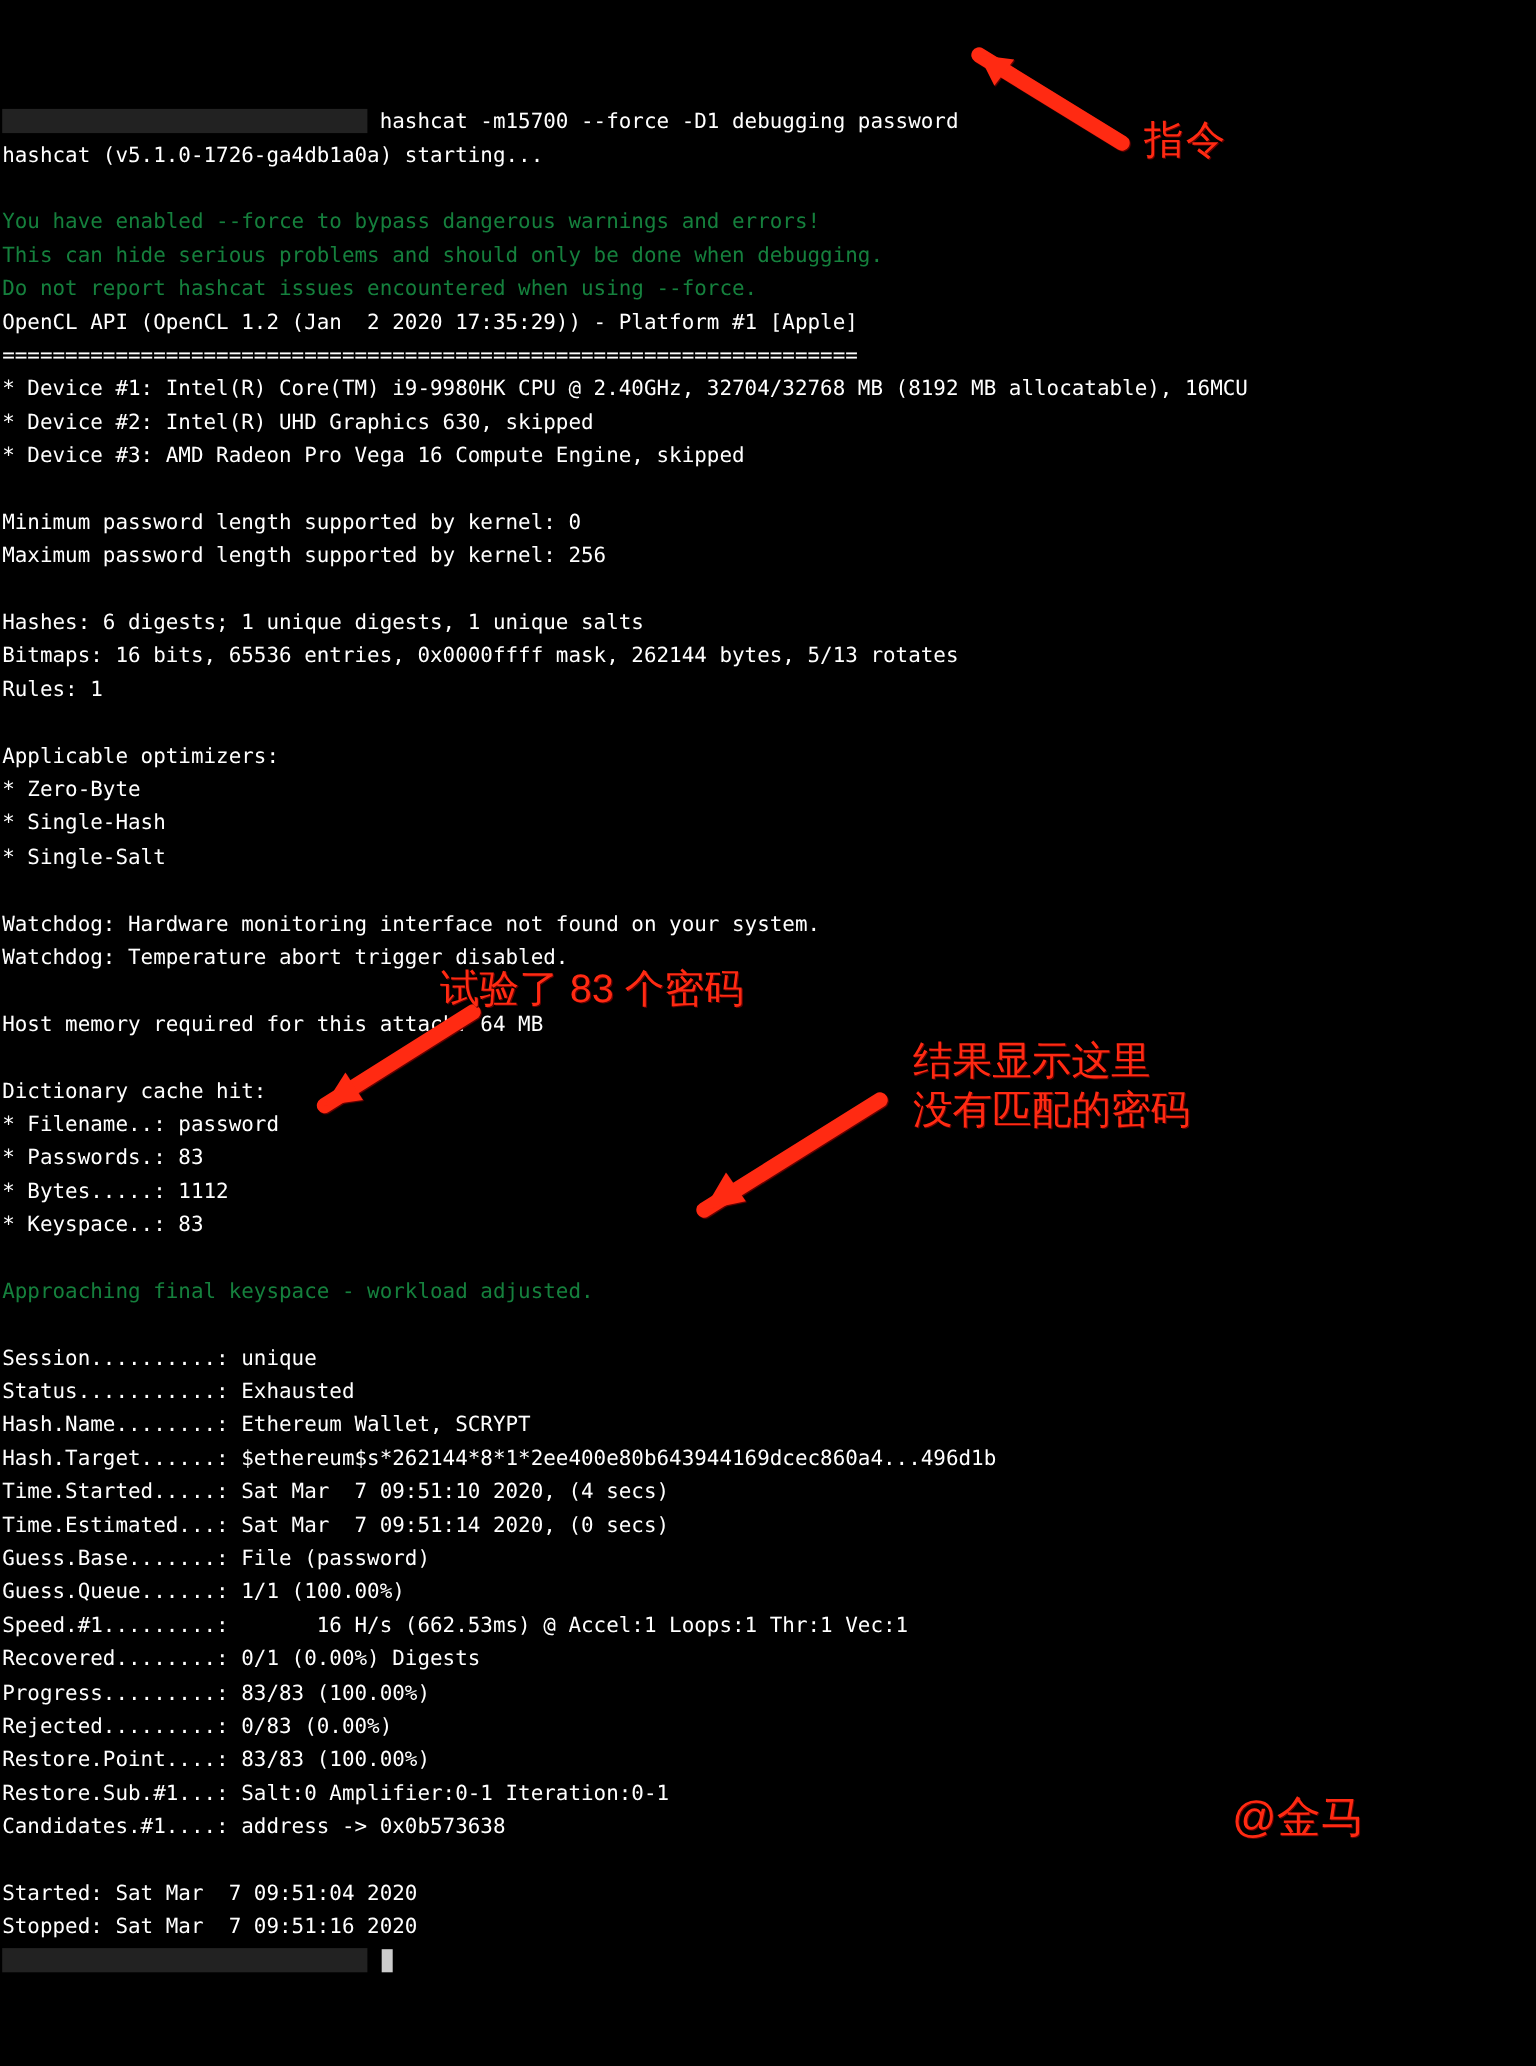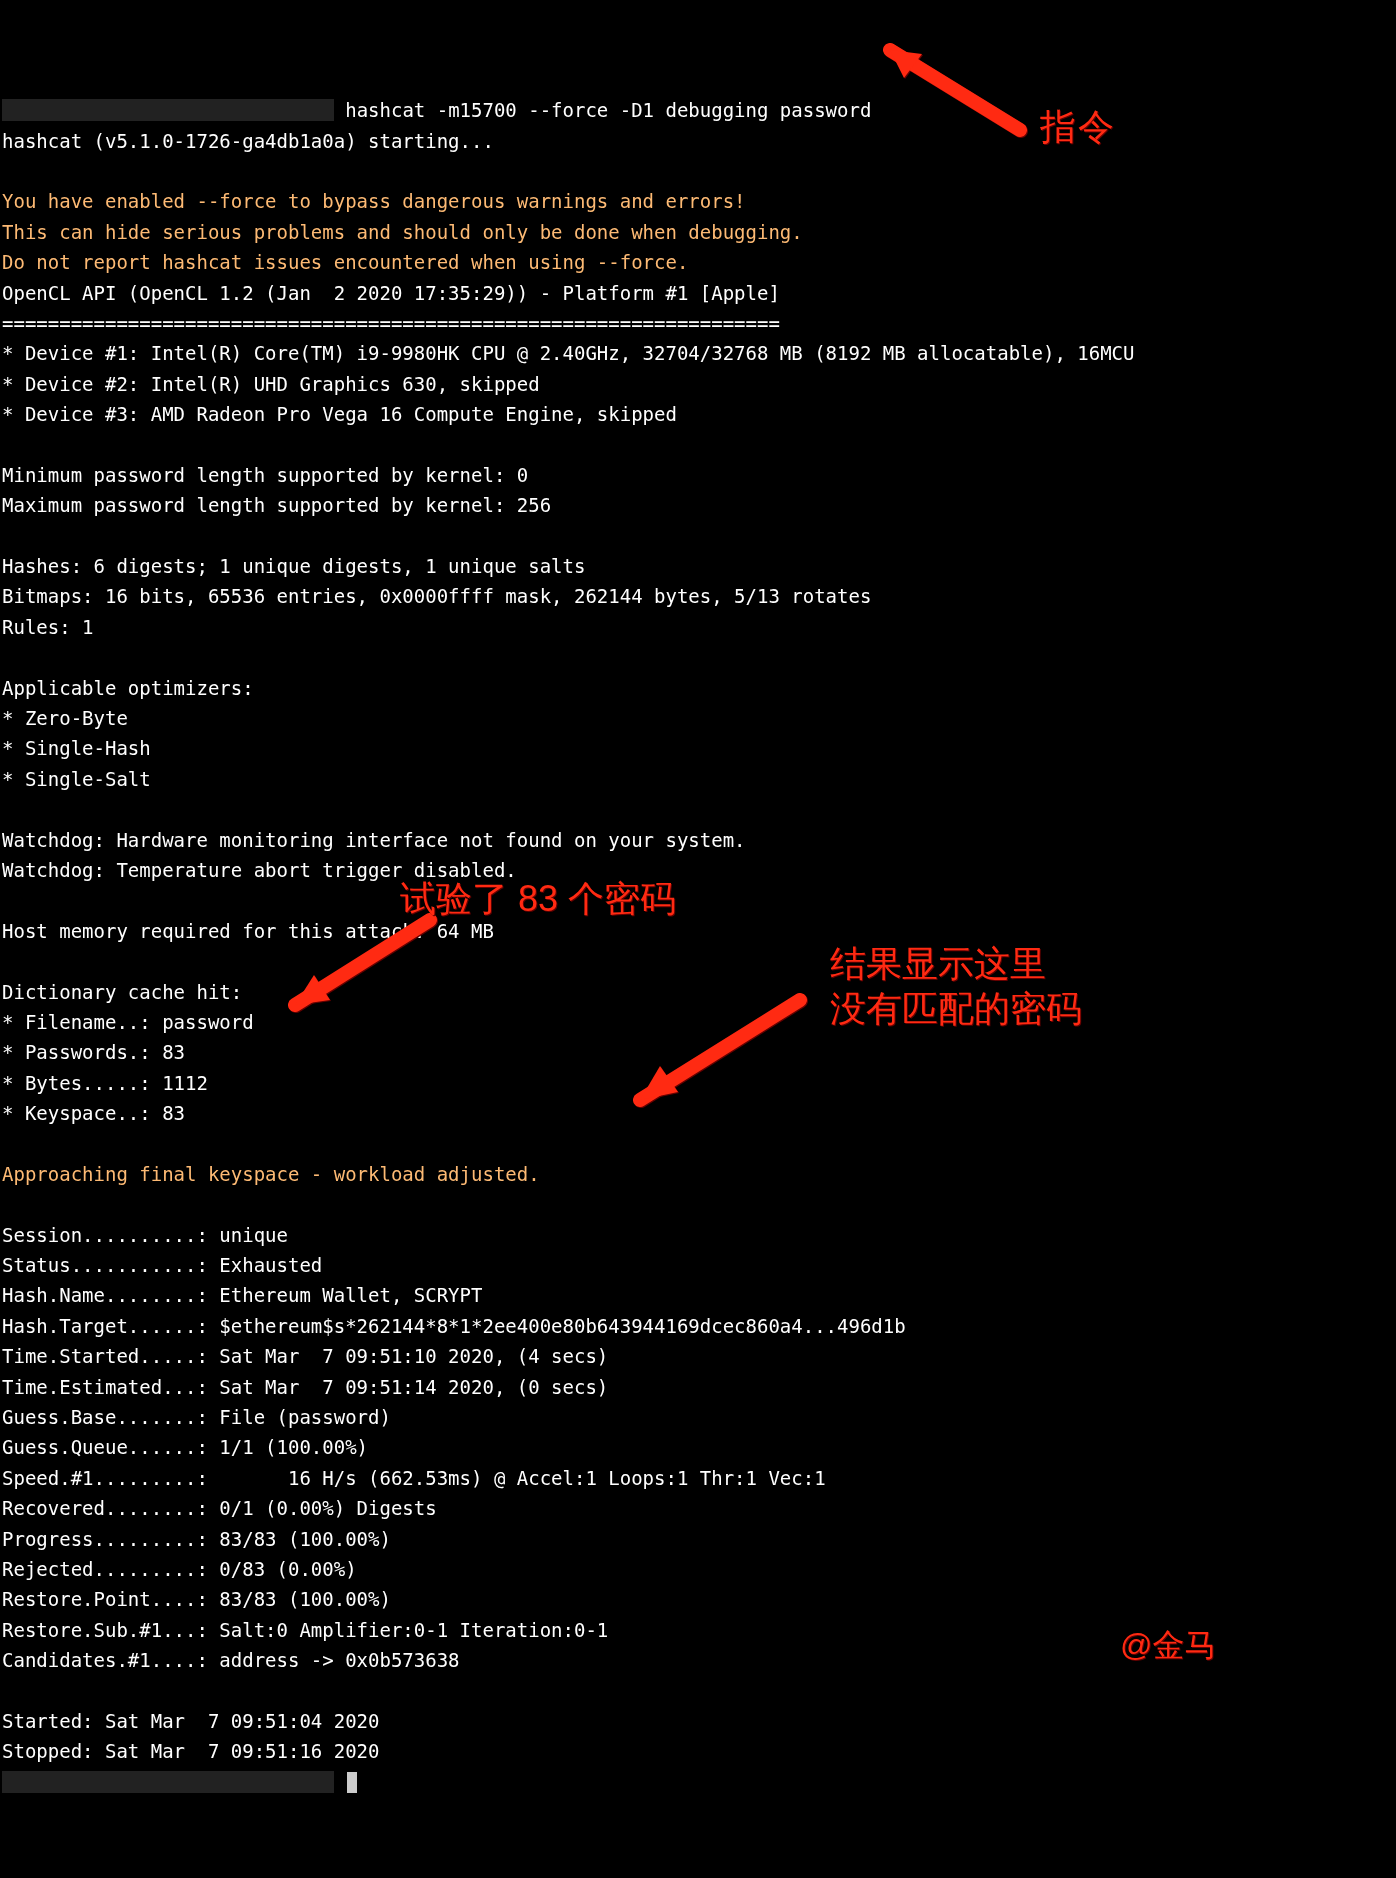--- a/index.html
+++ b/index.html
@@ -1,23 +1,23 @@
 <!DOCTYPE html>
 <html><head>
 <meta charset="utf-8">
 <style>
   html,body{margin:0;padding:0;background:#000;color:#fff;font-family:Menlo,Consolas,"DejaVu Sans Mono",monospace;font-size:19px;line-height:1.6;width:1396px;height:1878px;overflow:hidden;white-space:pre}
   .term{position:relative;padding:4px 2px}
-  .yellow{color:#fdba74}
+  .yellow{color:#15803d}
   .red{color:#ff2a12;font-family:Liberation Sans, sans-serif;font-weight:400}
   .anno{position:absolute;font-size:36px;text-shadow:1px 1px 0 #600}
   .label1{top:98px;left:1040px;letter-spacing:2px}
   .label2{top:870px;left:400px}
   .label3{top:941px;left:830px;line-height:1.25}
-  .sig{top:1620px;left:1120px;font-size:32px}
+  .sig{top:1620px;left:1120px;font-size:40px}
   .arrow{position:absolute;stroke:#ff2a12;fill:#ff2a12;stroke-width:14;stroke-linecap:round;filter:drop-shadow(1px 1px 0 #600)}
   .hide{background:#222;color:transparent;user-select:none}
   .cursor{display:inline-block;width:10px;height:1.1em;background:#ccc;vertical-align:text-bottom;margin-left:2px}
 </style>
 </head>
 <body>
 <div class="term">
 <span class="hide">█████████████████████████████</span><span></span> <span>hashcat -m15700 --force -D1 debugging password</span>
 <span>hashcat (v5.1.0-1726-ga4db1a0a) starting...</span>
 

